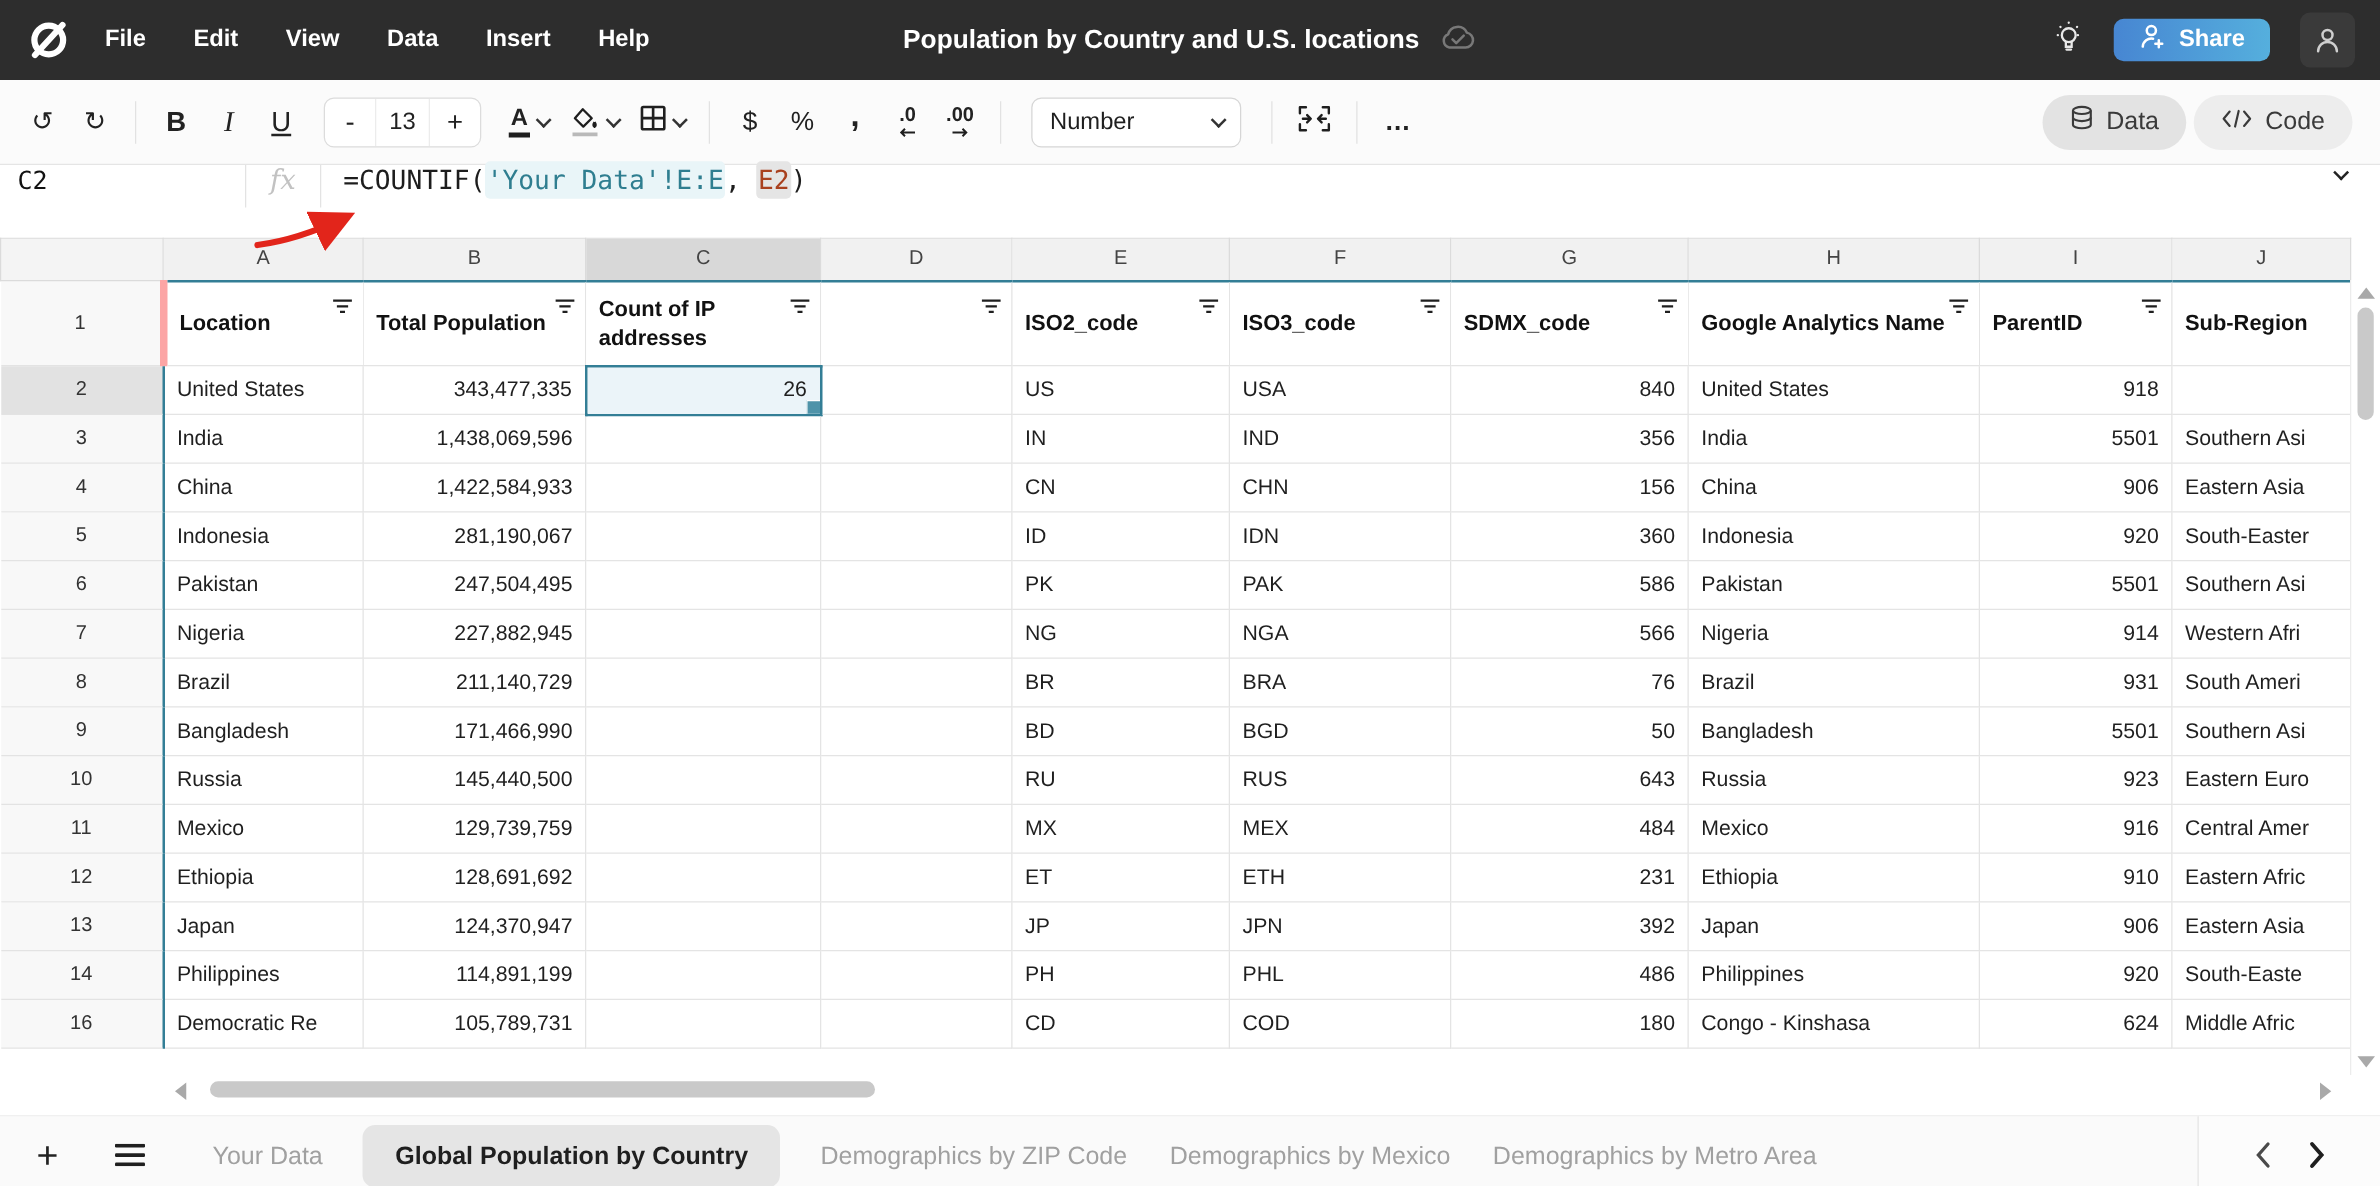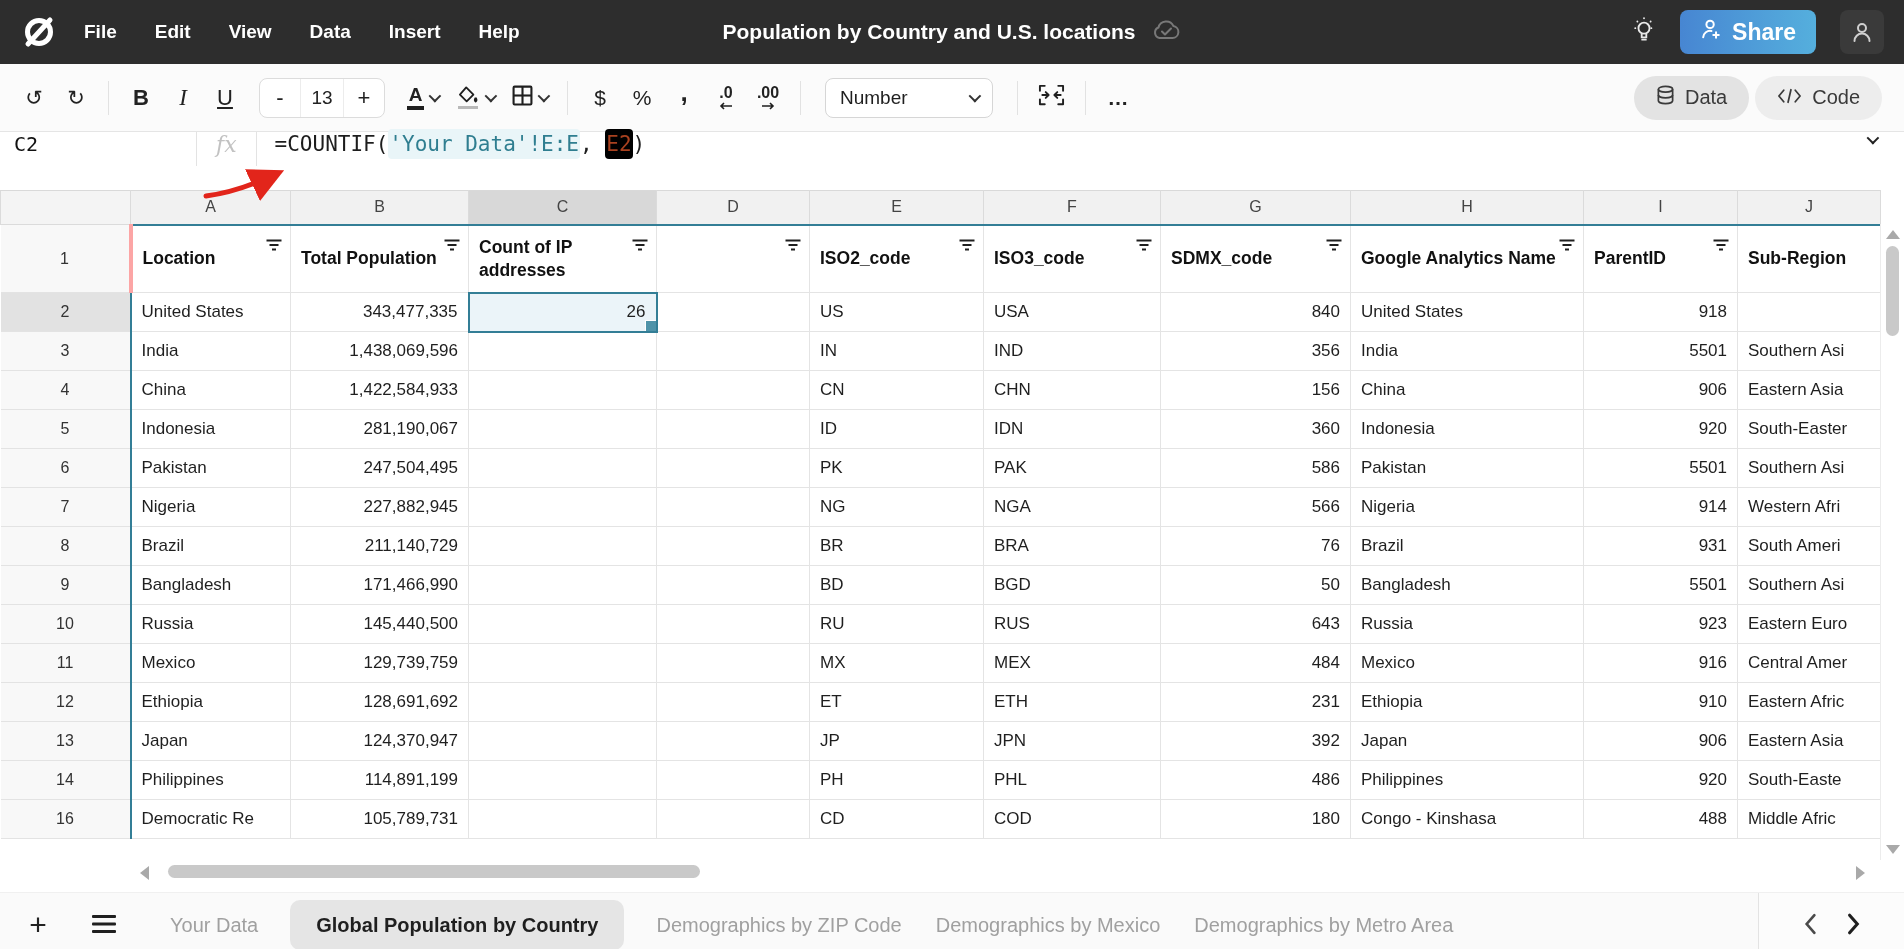--- a/index.html
+++ b/index.html
@@ -17,22 +17,22 @@
   }
   .logo { width:38px; height:38px; flex:0 0 auto; margin-right:26px; }
   .menu { display:flex; gap:38px; }
   .menu-item { font-size:19px; font-weight:700; color:#fff; cursor:default; background:none; border:none; font-family:inherit; }
   .title-wrap { position:absolute; left:50%; transform:translateX(-50%); display:flex; align-items:center; gap:16px; }
   .doc-title { font-size:21px; font-weight:700; color:#fff; white-space:nowrap; }
   .right-cluster { margin-left:auto; display:flex; align-items:center; gap:24px; }
   .share-btn {
     display:flex; align-items:center; gap:10px; border:none; cursor:pointer;
     background:linear-gradient(90deg,#4786D2,#55AFDD); color:#fff;
-    font-size:23px; font-weight:700; font-family:inherit;
-    padding:10px 20px; border-radius:8px; height:44px;
+    font-size:19px; font-weight:700; font-family:inherit;
+    padding:10px 20px; border-radius:8px; height:34px;
   }
   .avatar-btn { width:44px; height:44px; border-radius:8px; background:#3A3A3A; border:none;
     display:flex; align-items:center; justify-content:center; cursor:pointer; }
 
   
   .toolbar {
     height:68px; background:#FBFBFB; border-bottom:1px solid #E5E5E5;
     display:flex; align-items:center; padding:0 16px; gap:6px; color:#222;
   }
   .tbtn {
@@ -70,21 +70,21 @@
   .pill.data { background:#E3E3E3; margin-left:auto; }
   .pill.code { background:#EDEDED; margin-right:6px; }
 
   
   .formulabar { height:58px; background:#fff; display:flex; align-items:flex-start; position:relative; }
   .cellref { width:196px; padding-left:14px; font-family:"DejaVu Sans Mono",monospace; font-size:20px; color:#111; }
   .fdivider { width:1px; height:34px; background:#E3E3E3; }
   .fx { padding:0 19px; font-family:"DejaVu Serif",serif; font-style:italic; font-size:22px; color:#C2C2C2; }
   .formula { margin-left:18px; font-family:"DejaVu Sans Mono",monospace; font-size:21px; color:#1d1d1d; white-space:pre; }
   .formula .rng { color:#2F7E90; background:#E9F5F8; border-radius:4px; padding:3px 1px; }
-  .formula .arg { color:#A9411F; background:#000000; border-radius:4px; padding:3px 1px;margin-top:13px; }
+  .formula .arg { color:#A9411F; background:#e5e5e5; border-radius:4px; padding:3px 1px;margin-top:13px; }
   .fchev { margin-left:auto; margin-right:28px; background:none; border:none; cursor:pointer; }
   .fchev .chev { border-color:#222; }
   .red-arrow { position:absolute; left:196px; top:26px; width:110px; height:46px; overflow:visible; z-index:30; pointer-events:none; }
 
   
   .grid-clip { position:relative; height:670px; overflow:hidden; background:#fff; }
   table.grid { border-collapse:collapse; table-layout:fixed; width:1880px; }
   .grid td { overflow:hidden; white-space:nowrap; }
   .letters td {
     height:34px; background:#F1F1F1; border:1px solid #DBDBDB; border-top:1px solid #D9D9D9;
@@ -97,21 +97,21 @@
     text-align:center; font-size:16px; color:#333;
   }
   .rownum.sel-rownum { background:#E2E2E2; }
   .hrow td { height:68px; vertical-align:middle; }
   .hcell {
     border:1px solid #E4E4E4; border-top:2px solid #337E96; position:relative;
     font-size:17.5px; font-weight:700; color:#111; padding:4px 26px 4px 10px; line-height:1.3;
     white-space:normal !important; background:#fff;
   }
   .hcell .filter { position:absolute; top:9px; right:8px; }
-  .hcell.first { border-left:4px solid #fca5a5; }
+  .hcell.first { border-left:6px solid #fca5a5; }
   .drow td { height:39px; }
   .cell {
     border:1px solid #E4E4E4; padding:0 10px; font-size:17px; color:#1f1f1f; background:#fff;
     vertical-align:middle;
   }
   .cell.first { border-left:2px solid #337E96; }
   .num { text-align:right; }
   .sel-cell {
     border:2px solid #337E96 !important; background:#EBF4F9 !important; position:relative;
   }
@@ -551,21 +551,21 @@
         <tr class="drow">
     <td class="rownum">16</td>
     <td class="cell first">Democratic Re</td>
     <td class="cell num">105,789,731</td>
     <td class="cell num ccount"></td>
     <td class="cell"></td>
     <td class="cell">CD</td>
     <td class="cell">COD</td>
     <td class="cell num">180</td>
     <td class="cell">Congo - Kinshasa</td>
-    <td class="cell num">488</td>
+    <td class="cell num">624</td>
     <td class="cell">Middle Afric</td>
   </tr>
       </tbody>
   </table>
 
   <div class="vscroll">
     <span class="varrow up"></span>
     <span class="vthumb"></span>
     <span class="varrow down"></span>
   </div>

